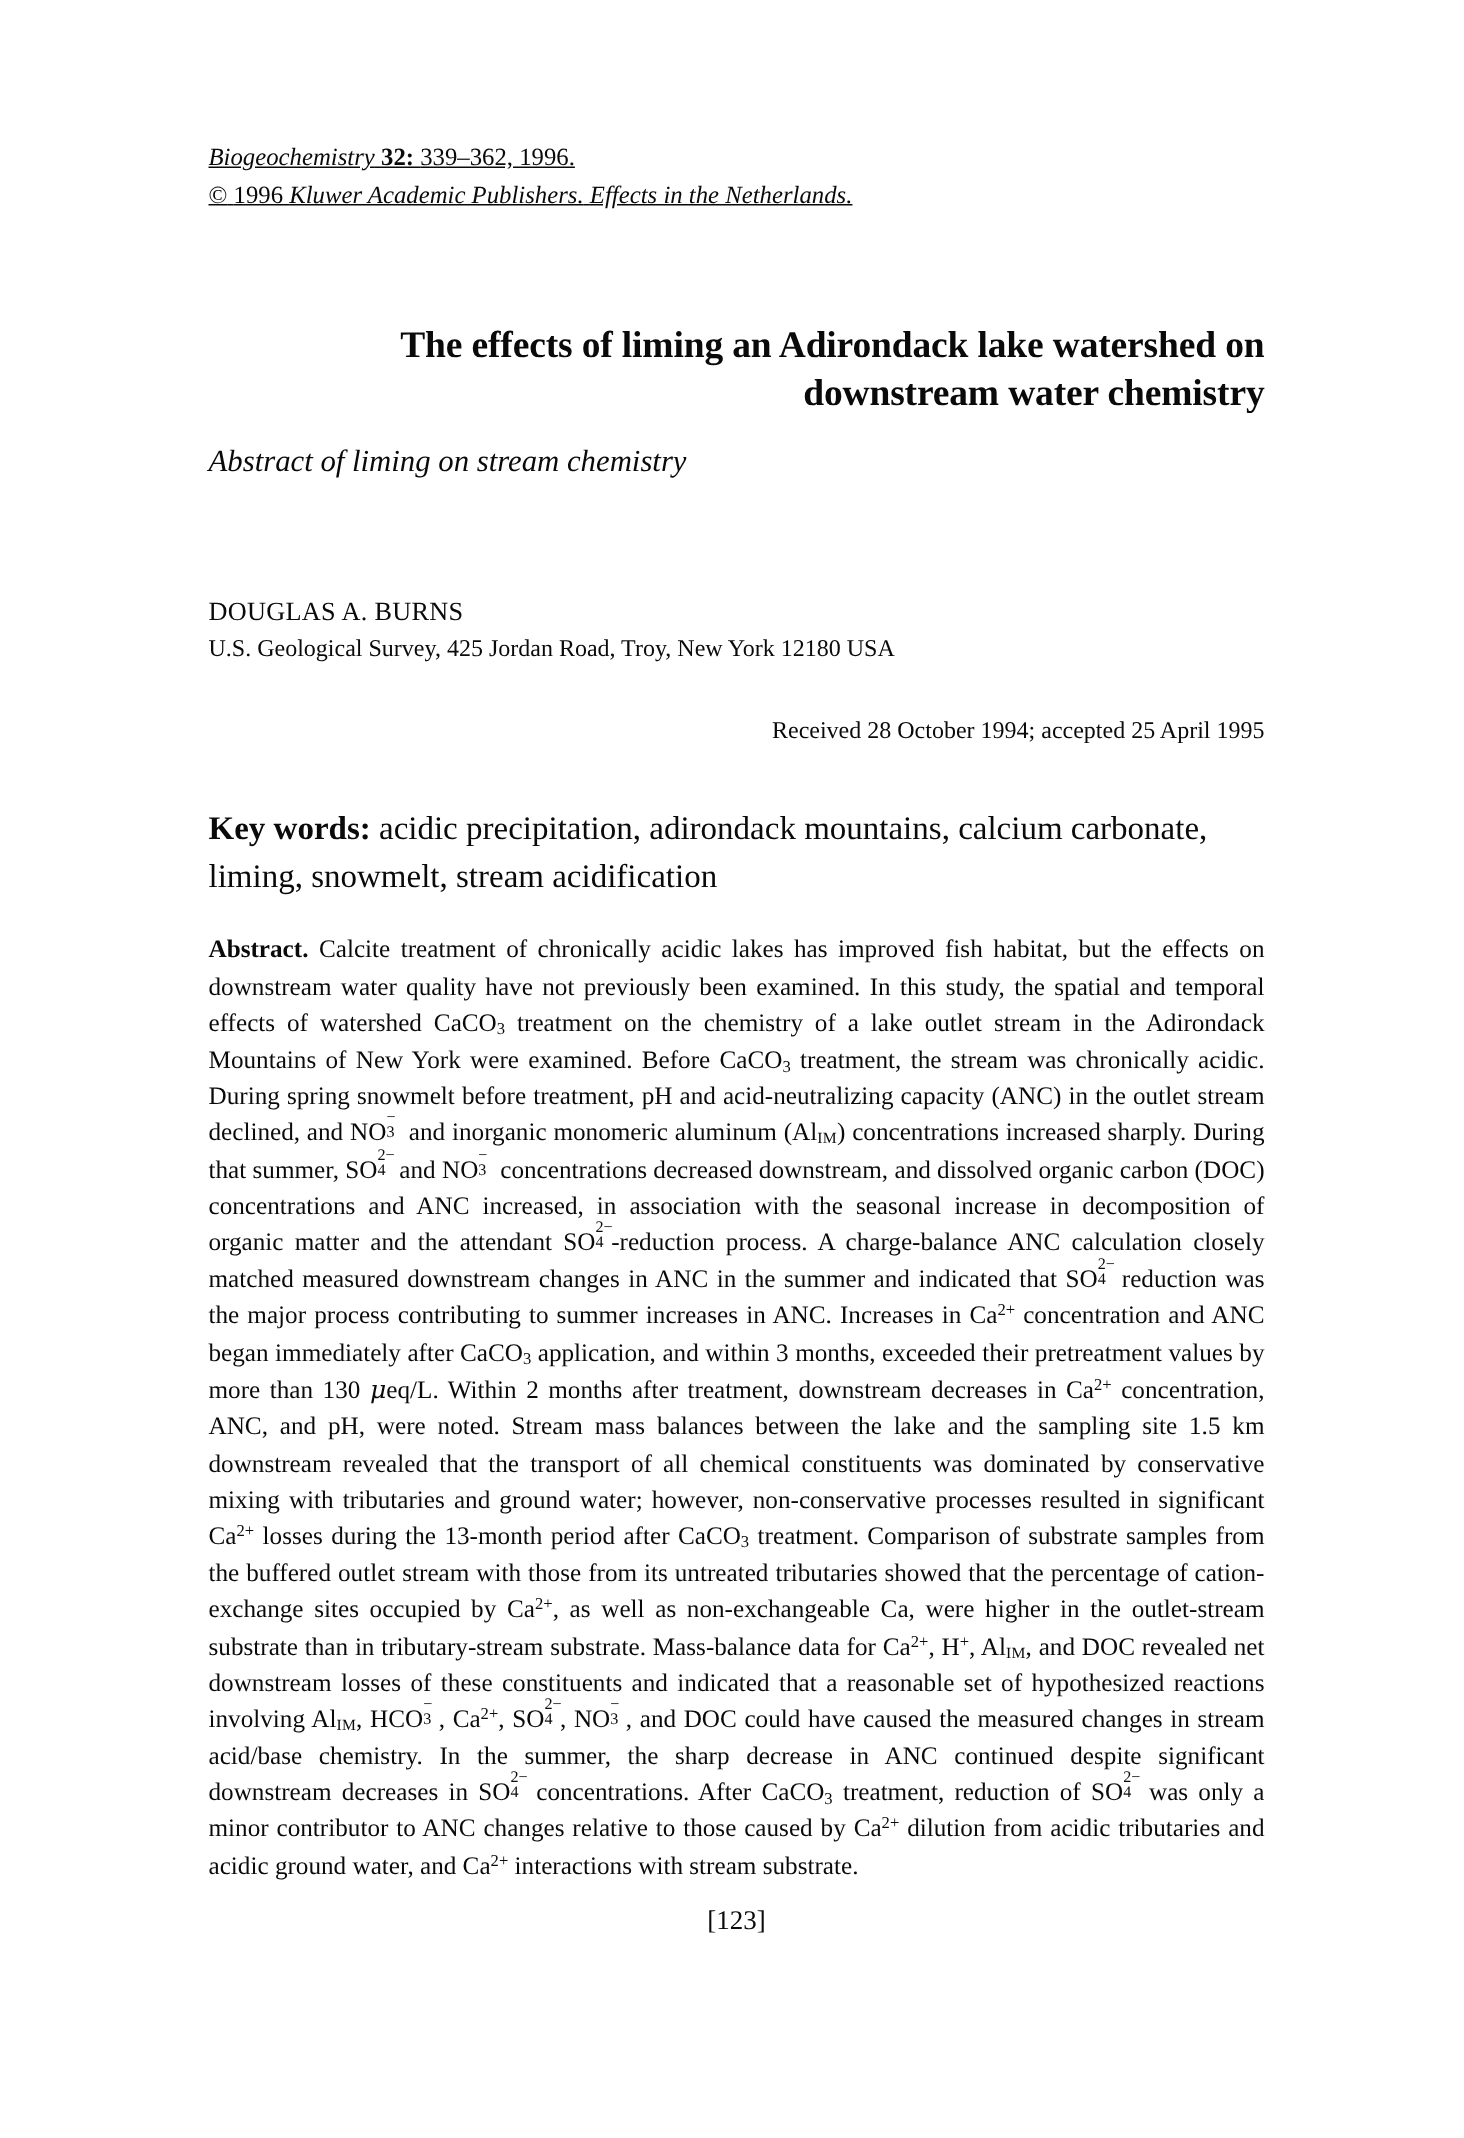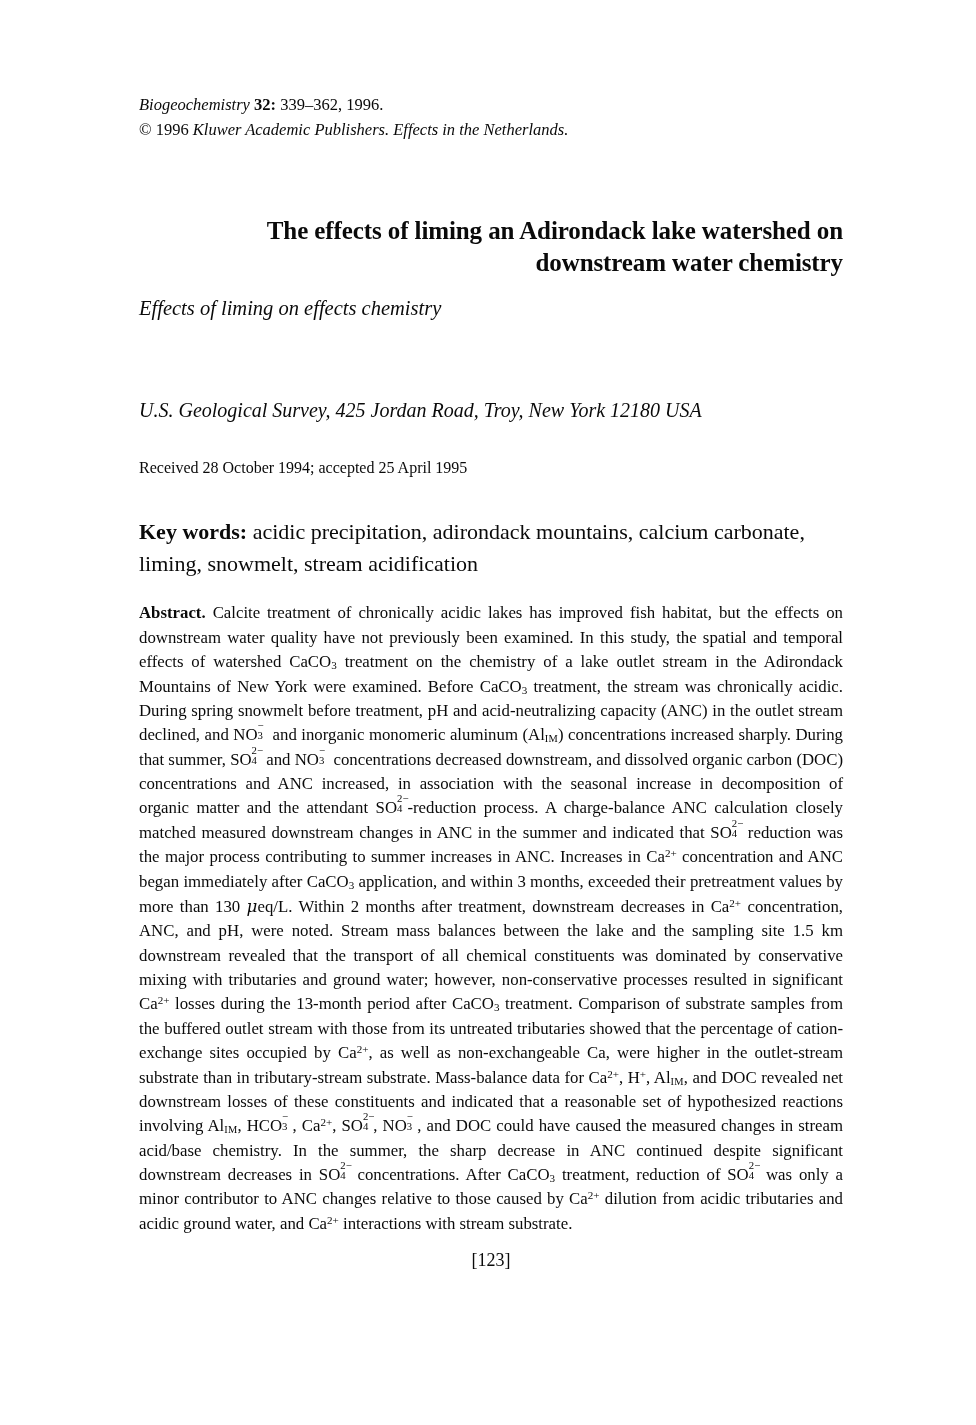--- a/index.html
+++ b/index.html
@@ -21,20 +21,21 @@
     left: 139px;
     top: 0;
     width: 704px;
   }
 
   
   .journal-header {
     margin-top: 92px;
     font-size: 16.5px;
     line-height: 1.52;
+    text-decoration: underline;
   }
   .journal-header .line { white-space: nowrap; }
   .jtitle { font-style: italic; }
   .jvol { font-weight: bold; font-style: normal; }
   .jpages { font-style: normal; }
   .copy-sym { font-style: normal; }
   .pub { font-style: italic; }
 
   
   .title-block { margin-top: 73px; }
@@ -54,29 +55,29 @@
   }
 
   
   .author-block { margin-top: 75px; }
   .author-name {
     font-size: 17.5px;
     letter-spacing: 0.2px;
     line-height: 1.35;
   }
   .affiliation {
-    font-size: 20px;
-    font-style: italic;
+    font-size: 16px;
     line-height: 1.4;
     margin-top: 2px;
   }
   .received {
     font-size: 16px;
     margin-top: 33px;
     line-height: 1.4;
+    text-align: right;
   }
 
   
   .keywords {
     margin-top: 36px;
     font-size: 22px;
     line-height: 1.45;
     text-align: left;
   }
   .kw-label { font-weight: bold; }
@@ -143,24 +144,25 @@
     <div class="line">
       <span class="copy-sym">©</span>
       <span>1996</span>
       <span class="pub">Kluwer Academic Publishers.</span>
       <span class="pub">Effects in the Netherlands.</span>
     </div>
   </div>
 
   <div class="title-block">
     <h1 class="paper-title">The effects of liming an Adirondack lake watershed on downstream water chemistry</h1>
-    <div class="running-head">Effects of liming on effects chemistry</div>
+    <div class="running-head">Abstract of liming on stream chemistry</div>
   </div>
 
   <div class="author-block">
+    <div class="author-name">DOUGLAS A. BURNS</div>
     <div class="affiliation">U.S. Geological Survey, 425 Jordan Road, Troy, New York 12180 USA</div>
     <div class="received">Received 28 October 1994; accepted 25 April 1995</div>
   </div>
 
   <div class="keywords">
     <span class="kw-label">Key words:</span>
     <span>acidic precipitation, adirondack mountains, calcium carbonate, liming, snowmelt, stream acidification</span>
   </div>
 
   <div class="abstract">

